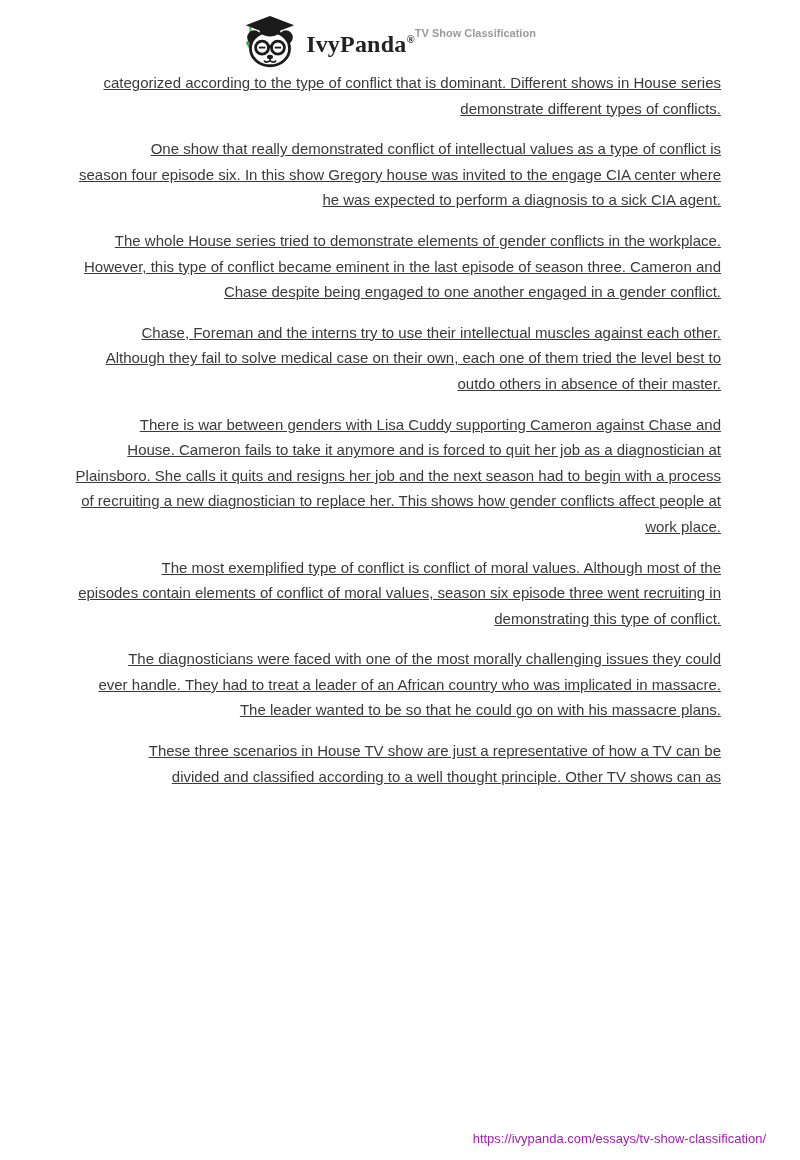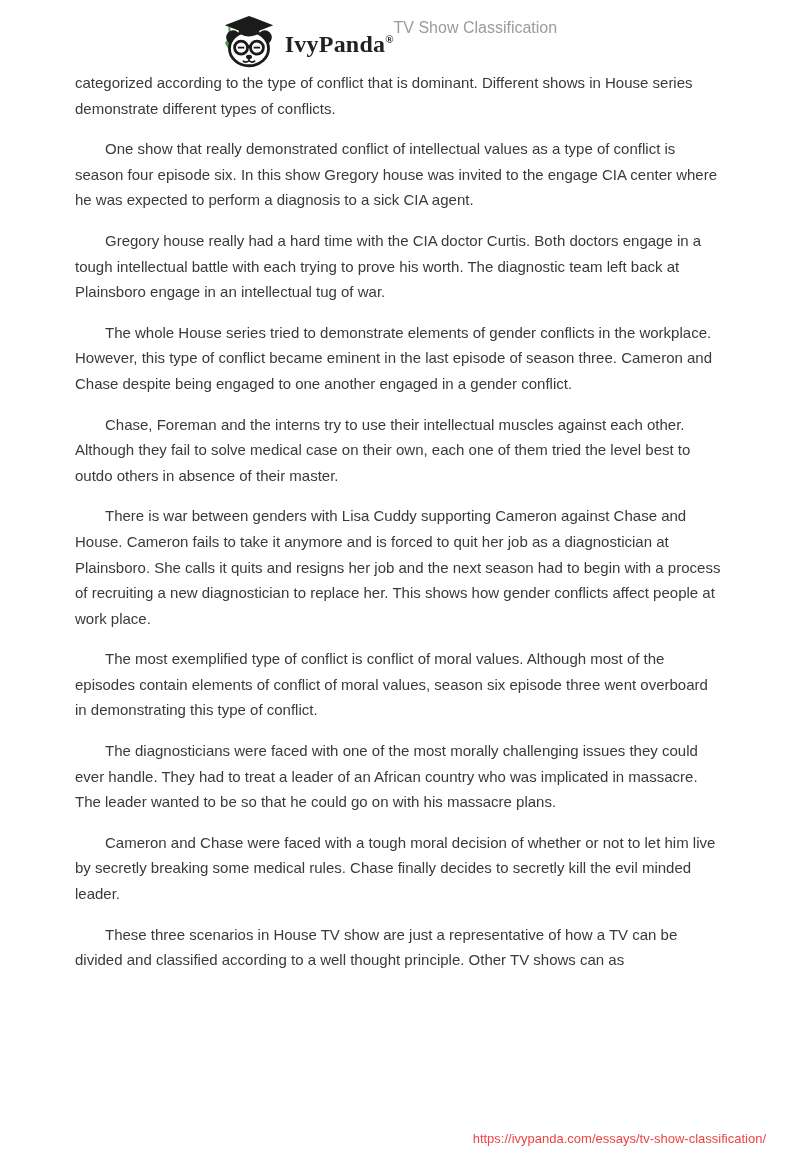--- a/index.html
+++ b/index.html
@@ -25,50 +25,52 @@
   .brand-text {
     font-family: "Liberation Serif", "DejaVu Serif", serif;
     font-weight: 700;
     font-size: 24px;
     color: #222222;
     letter-spacing: 0.2px;
     line-height: 54px;
   }
   .brand-text sup { font-size: 11px; vertical-align: super; }
   .doc-title {
-    margin-top: 7px;
-    font-size: 16px;
+    margin-top: 15px;
+    font-size: 11px;
     color: #9b9b9b;
     text-align: right;
+    font-weight: bold;
   }
 
   .essay-body {
     position: absolute;
     top: 70px;
     left: 75px;
     width: 646px;
   }
   .para {
     font-size: 15px;
     line-height: 25.6px;
     color: #3a3a3a;
     margin-bottom: 15px;
-    text-align: left;
+    text-align: right;
+    text-decoration: underline;
   }
   .para.indent { text-indent: 30px; }
 
   .page-footer {
     position: absolute;
     left: 0; right: 34px;
     bottom: 13px;
     text-align: right;
   }
   .source-url {
     font-size: 13px;
-    color: #ef4444;
+    color: #a21caf;
     text-align: right;
   }
 </style>
 </head>
 <body>
 
 <header class="page-header">
   <div class="brand">
     <svg class="logo-icon" viewBox="0 0 60 58" xmlns="http://www.w3.org/2000/svg">
 
@@ -94,26 +96,24 @@
     </svg>
     <span class="brand-text"><span>IvyPanda</span><sup>®</sup></span>
   </div>
   <div class="doc-title">TV Show Classification</div>
 </header>
 
 <main class="essay-body">
   <div id="paragraphs">
       <p class="para">categorized according to the type of conflict that is dominant. Different shows in House series demonstrate different types of conflicts.</p>
       <p class="para indent">One show that really demonstrated conflict of intellectual values as a type of conflict is season four episode six. In this show Gregory house was invited to the engage CIA center where he was expected to perform a diagnosis to a sick CIA agent.</p>
-      <p class="para indent">Gregory house really had a hard time with the CIA doctor Curtis. Both doctors engage in a tough intellectual battle with each trying to prove his worth. The diagnostic team left back at Plainsboro engage in an intellectual tug of war.</p>
       <p class="para indent">The whole House series tried to demonstrate elements of gender conflicts in the workplace. However, this type of conflict became eminent in the last episode of season three. Cameron and Chase despite being engaged to one another engaged in a gender conflict.</p>
       <p class="para indent">Chase, Foreman and the interns try to use their intellectual muscles against each other. Although they fail to solve medical case on their own, each one of them tried the level best to outdo others in absence of their master.</p>
       <p class="para indent">There is war between genders with Lisa Cuddy supporting Cameron against Chase and House. Cameron fails to take it anymore and is forced to quit her job as a diagnostician at Plainsboro. She calls it quits and resigns her job and the next season had to begin with a process of recruiting a new diagnostician to replace her. This shows how gender conflicts affect people at work place.</p>
-      <p class="para indent">The most exemplified type of conflict is conflict of moral values. Although most of the episodes contain elements of conflict of moral values, season six episode three went overboard in demonstrating this type of conflict.</p>
+      <p class="para indent">The most exemplified type of conflict is conflict of moral values. Although most of the episodes contain elements of conflict of moral values, season six episode three went recruiting in demonstrating this type of conflict.</p>
       <p class="para indent">The diagnosticians were faced with one of the most morally challenging issues they could ever handle. They had to treat a leader of an African country who was implicated in massacre. The leader wanted to be so that he could go on with his massacre plans.</p>
-      <p class="para indent">Cameron and Chase were faced with a tough moral decision of whether or not to let him live by secretly breaking some medical rules. Chase finally decides to secretly kill the evil minded leader.</p>
       <p class="para indent">These three scenarios in House TV show are just a representative of how a TV can be divided and classified according to a well thought principle. Other TV shows can as</p>
     </div>
 </main>
 
 <footer class="page-footer">
   <span class="source-url">https://ivypanda.com/essays/tv-show-classification/</span>
 </footer>
 
 </body></html>

